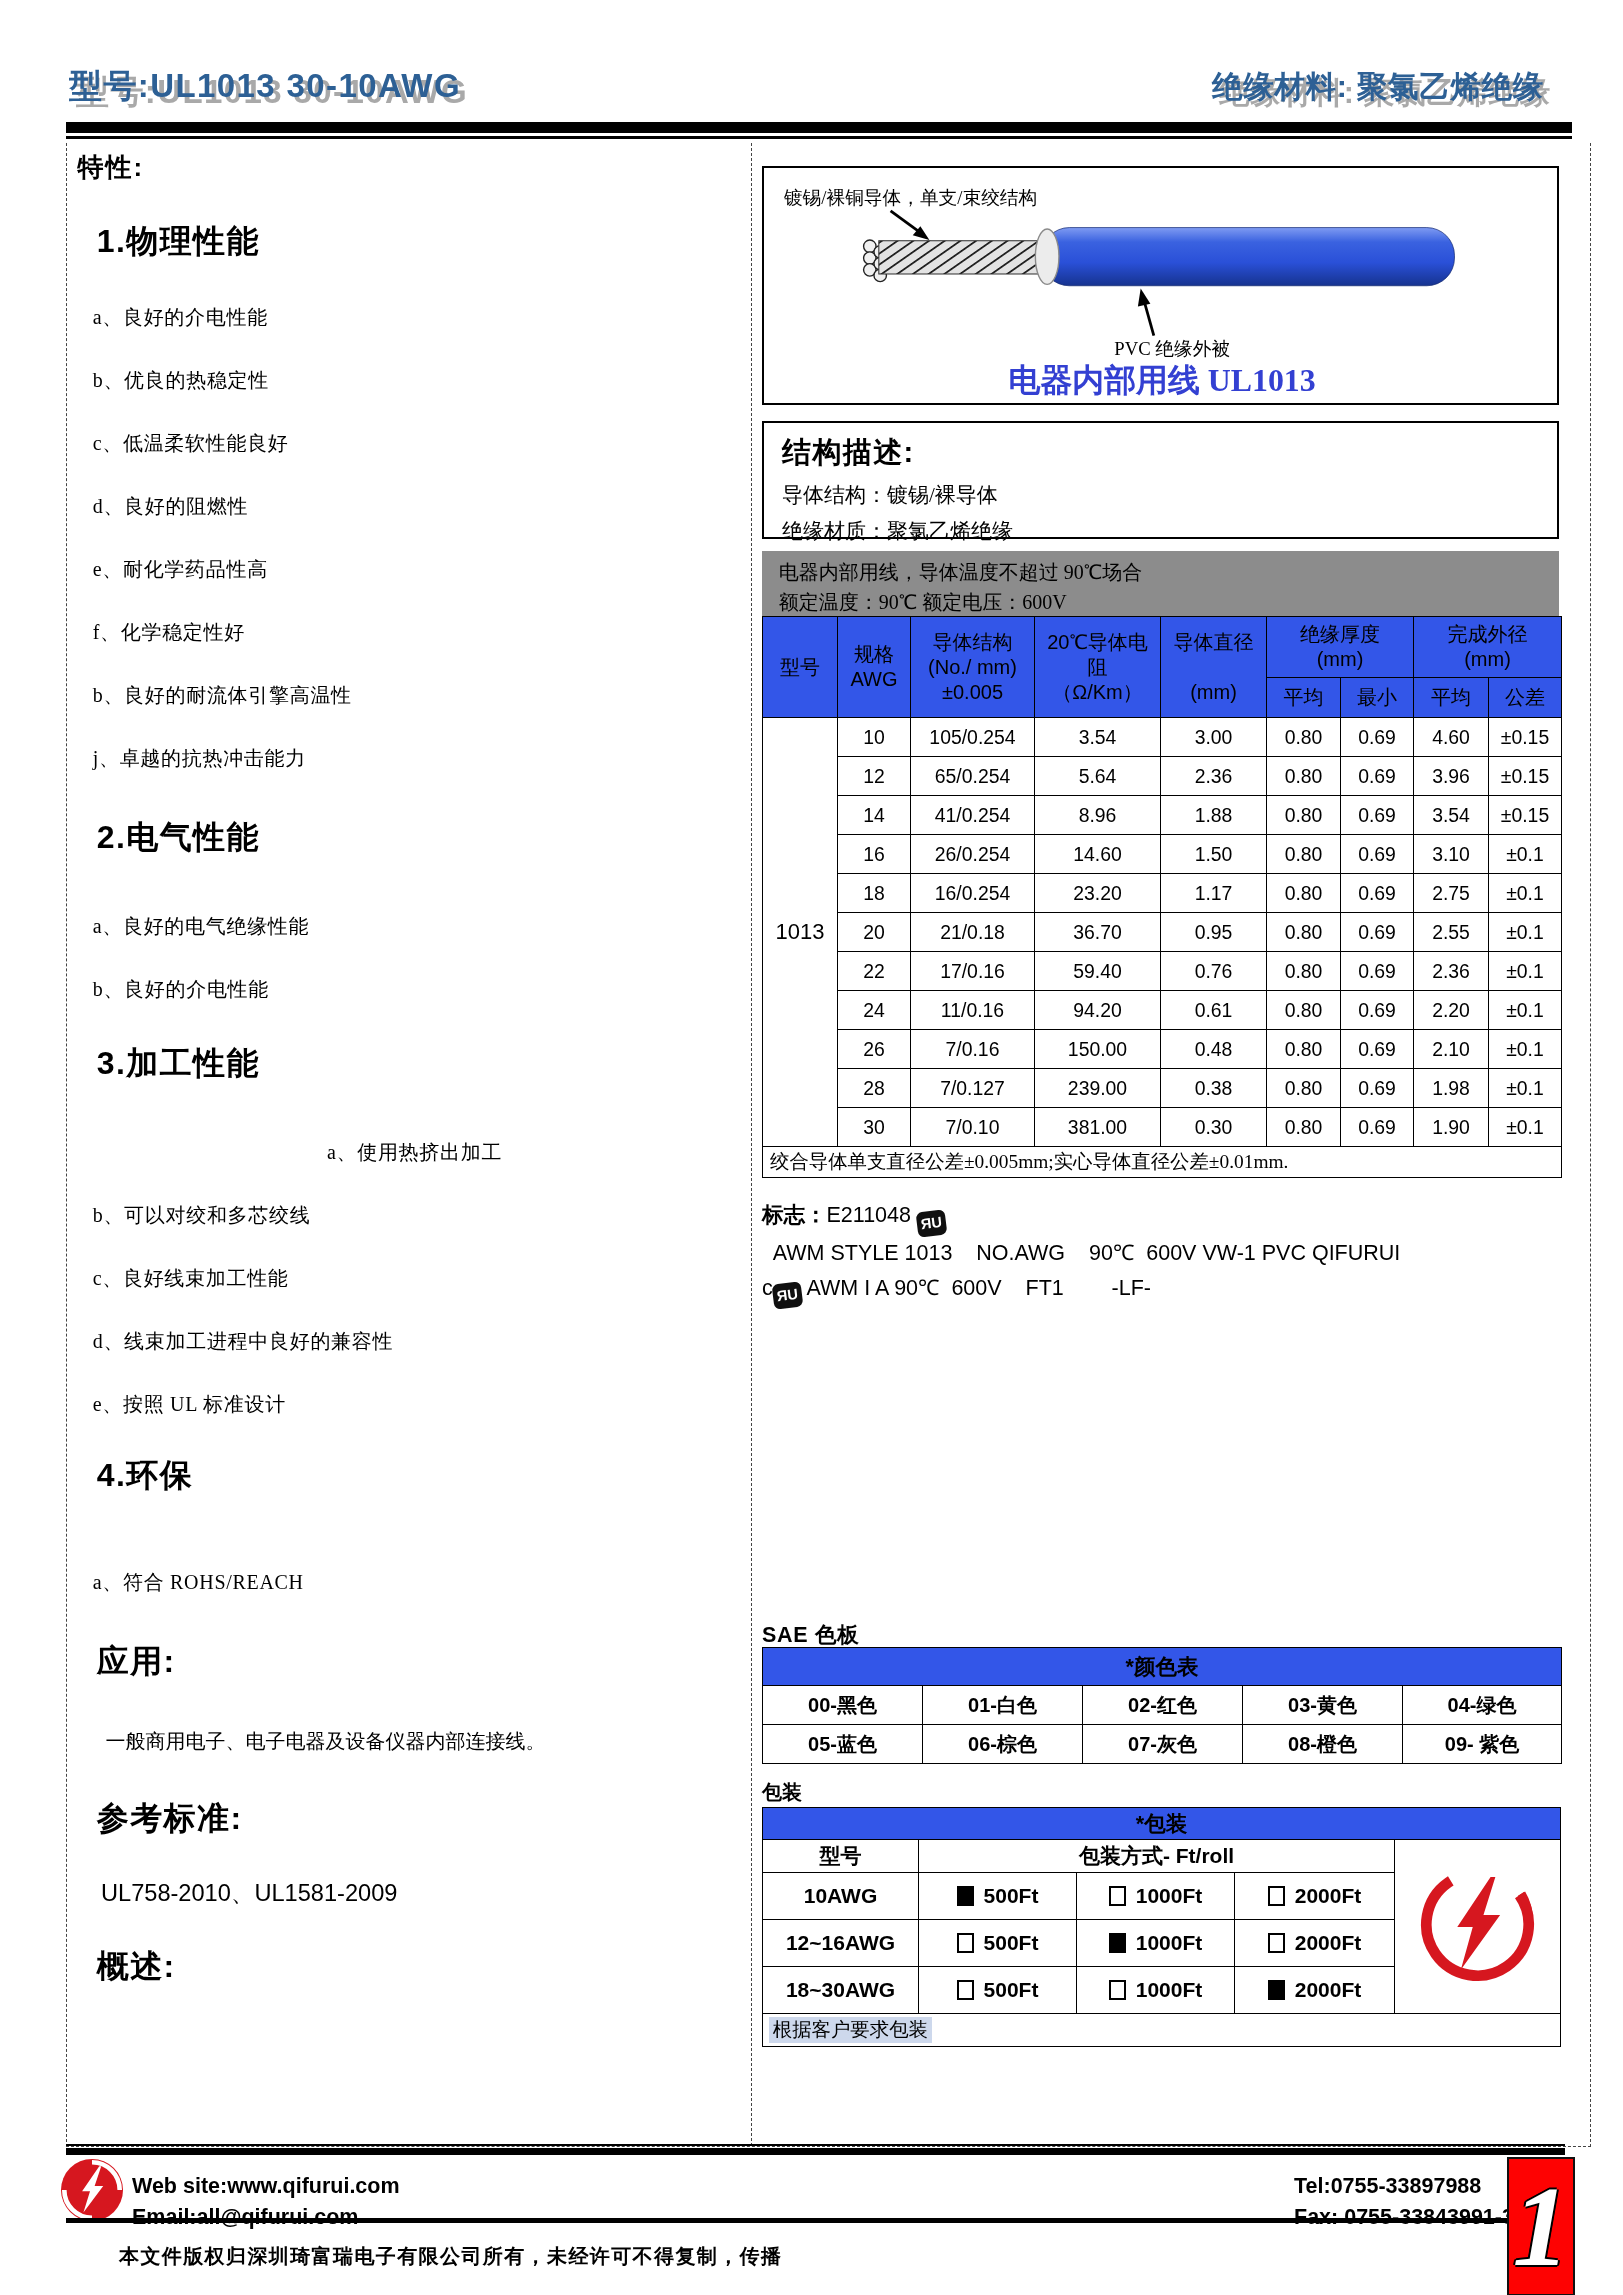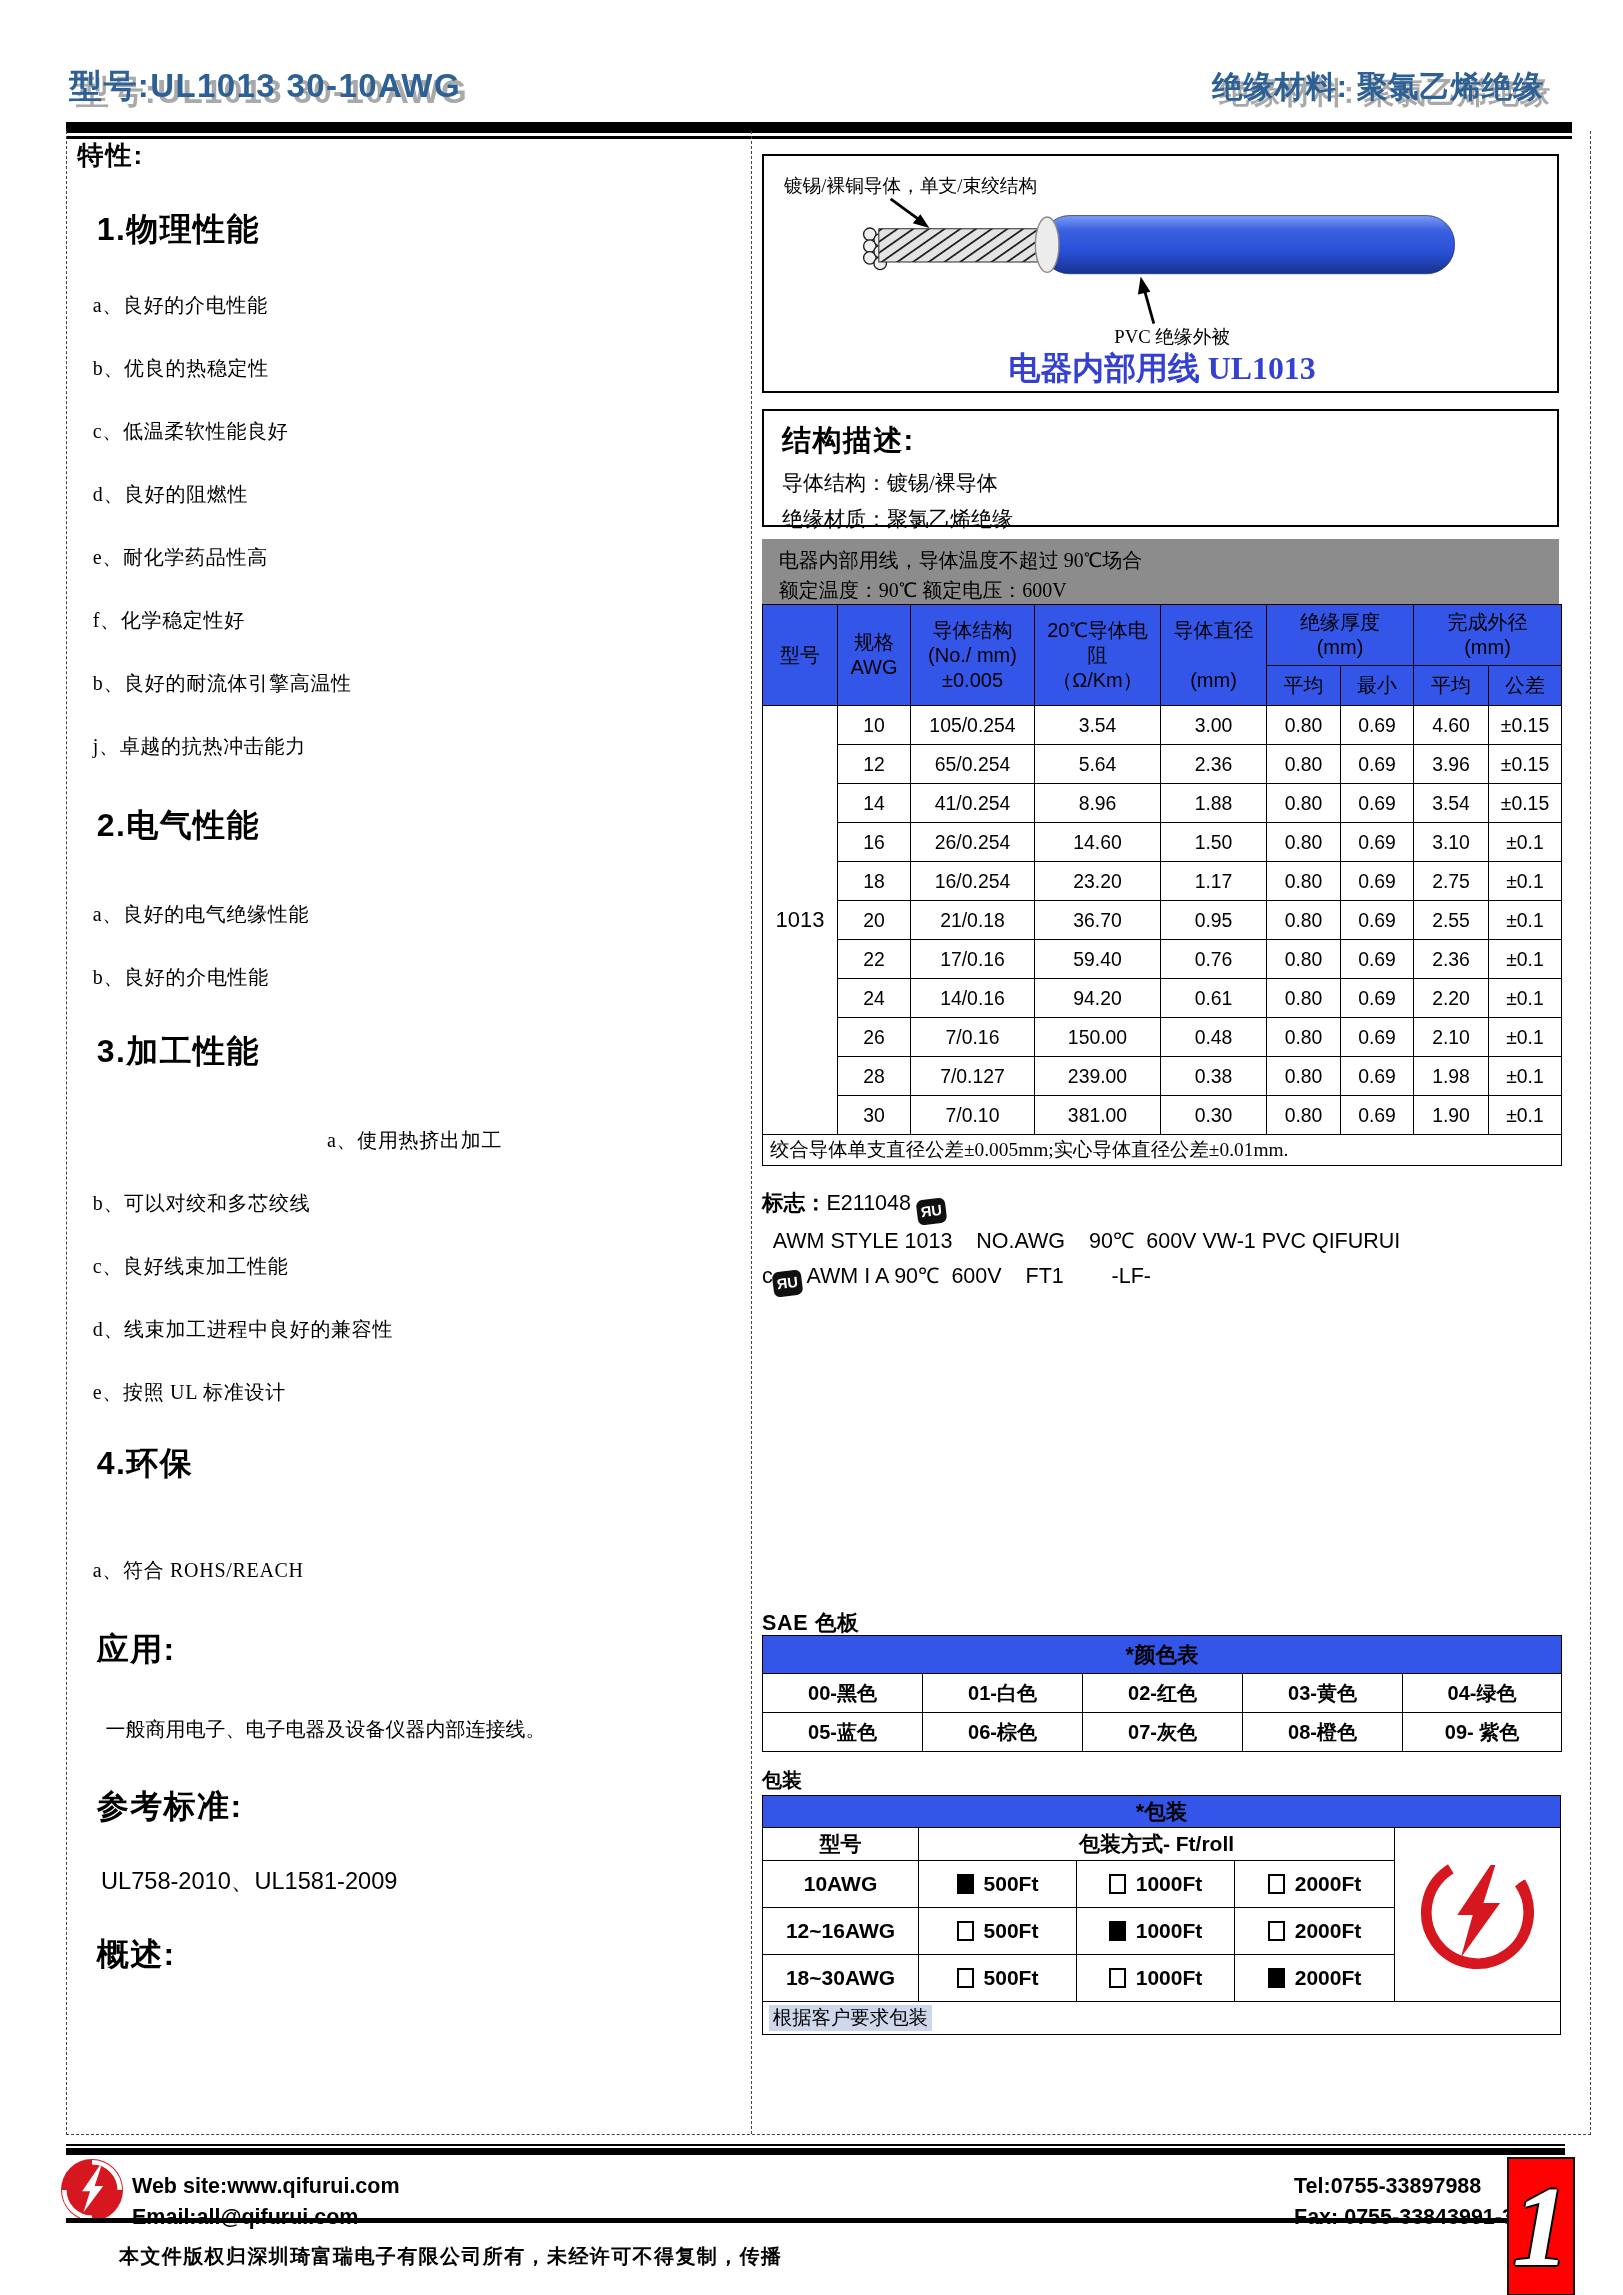--- a/index.html
+++ b/index.html
@@ -13,21 +13,21 @@
 
   
   .hdr-left{position:absolute;left:69px;top:64px;font-size:33px;font-weight:bold;
     color:var(--steel-blue);text-shadow:7px 5.6px 0 #a9a9a9;letter-spacing:1.4px;white-space:pre;}
   .hdr-right{position:absolute;right:79px;top:67px;font-size:30.5px;font-weight:bold;
     color:var(--steel-blue);text-shadow:7px 5.6px 0 #a9a9a9;letter-spacing:0.7px;white-space:pre;}
   .hrule-thick{position:absolute;left:66px;width:1506px;top:122px;height:11px;background:#000;}
   .hrule-thin{position:absolute;left:66px;width:1506px;top:136px;height:2.8px;background:#000;}
 
   
-  .content{position:absolute;left:66px;top:131px;width:1525px;height:2004px;
+  .content{position:absolute;left:66px;top:143px;width:1525px;height:2004px;
     border-left:1.4px dashed #444;border-right:1.4px dashed #444;border-bottom:1.4px dashed #444;}
   .mid-divider{position:absolute;left:684px;top:0;bottom:0;width:0;border-left:1.4px dashed #444;}
 
   
   .leftcol{position:absolute;left:10.4px;top:0;width:659px;}
   .lc-h1{font-size:26px;font-weight:bold;margin-top:7px;letter-spacing:2.1px;}
   .lc-sec{font-size:32px;font-weight:bold;margin-left:19.4px;letter-spacing:1.4px;}
   .lc-item{font-size:20px;margin-left:15.3px;font-family:"Liberation Serif",serif;letter-spacing:0.7px;}
   .lc-body{font-size:20px;font-family:"Liberation Serif",serif;margin-left:28px;}
   .lc-ref{font-size:23.6px;margin-left:23.6px;font-family:"Liberation Sans",sans-serif;}.mt52{margin-top:36px;}.mt60{margin-top:42px;}.mt64{margin-top:44px;}
@@ -293,21 +293,21 @@
               <td>17/0.16</td>
               <td>59.40</td>
               <td>0.76</td>
               <td>0.80</td>
               <td>0.69</td>
               <td>2.36</td>
               <td>±0.1</td>
             </tr>
             <tr>
               <td>24</td>
-              <td>14/0.16</td>
+              <td>11/0.16</td>
               <td>94.20</td>
               <td>0.61</td>
               <td>0.80</td>
               <td>0.69</td>
               <td>2.20</td>
               <td>±0.1</td>
             </tr>
             <tr>
               <td>26</td>
               <td>7/0.16</td>

